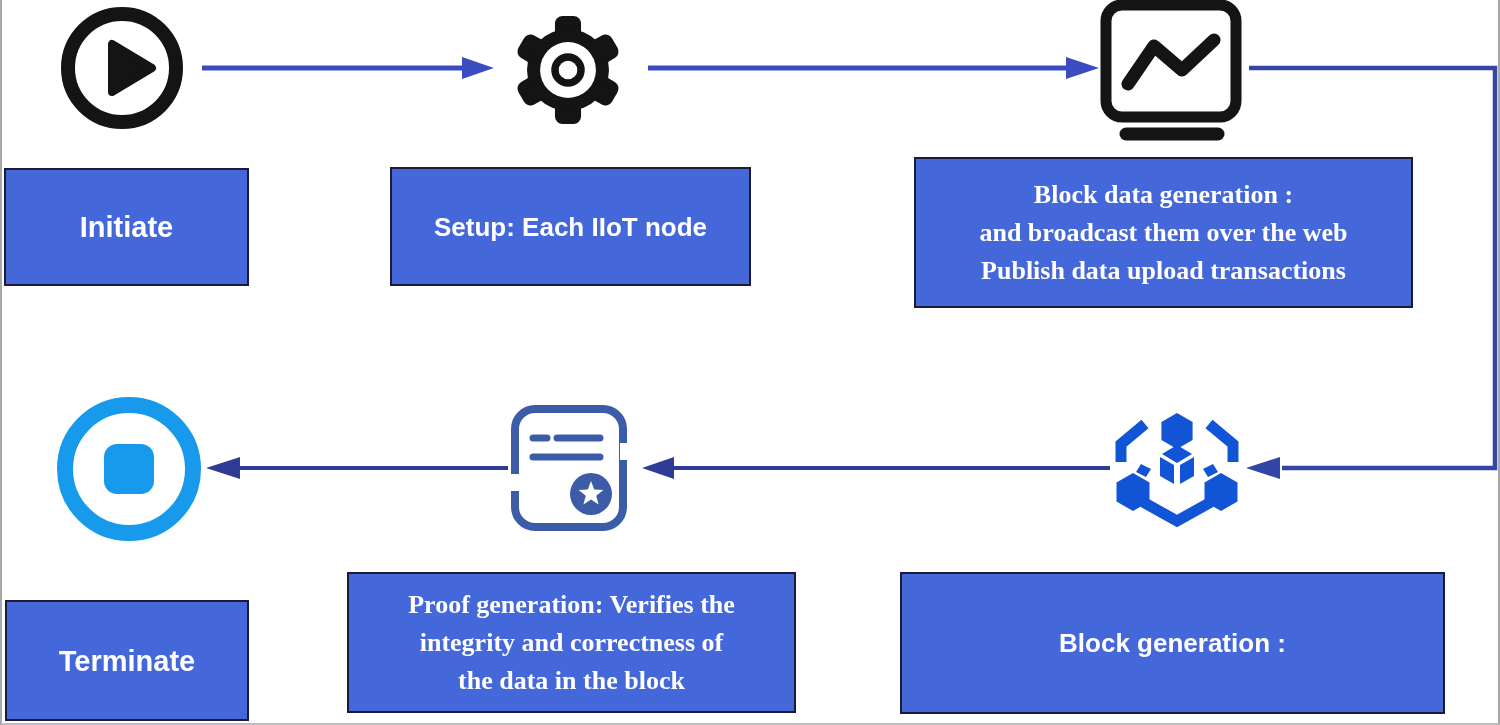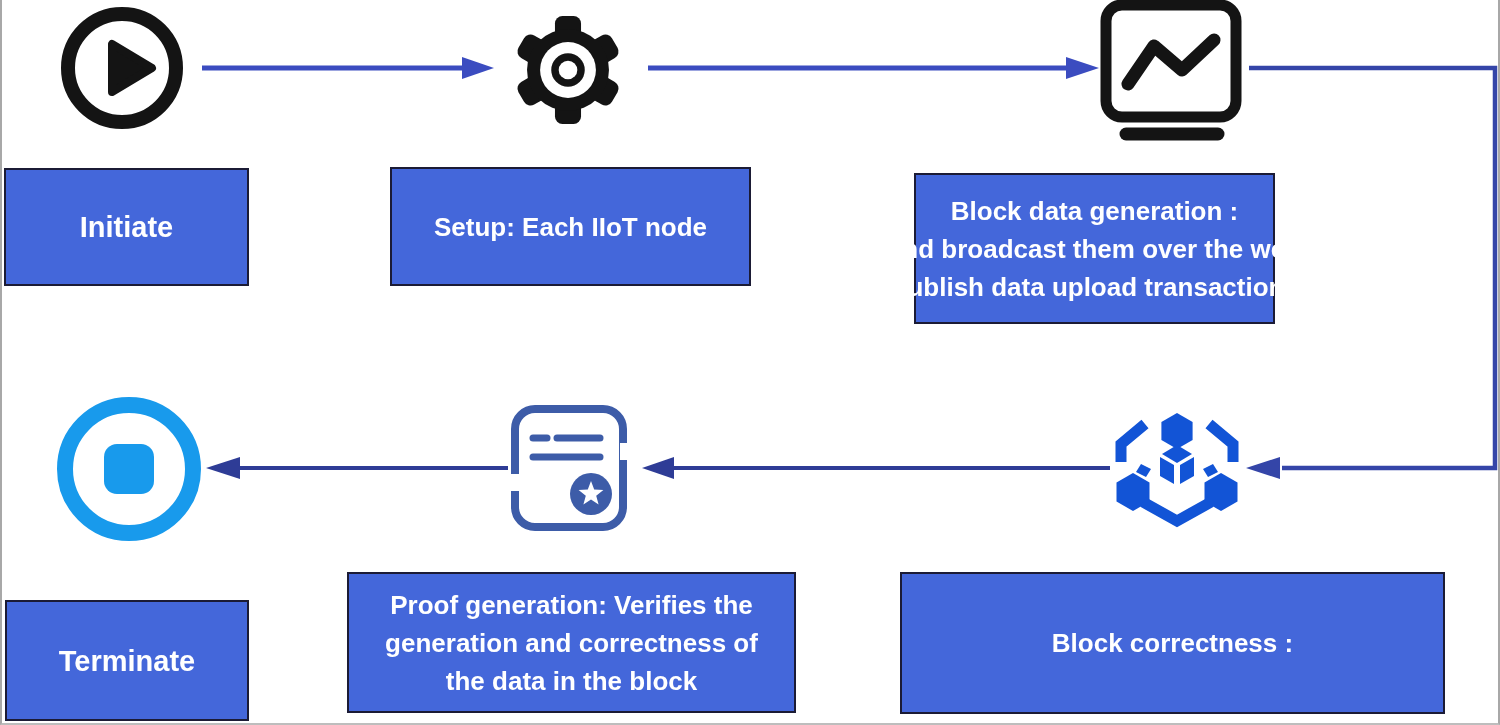--- a/index.html
+++ b/index.html
@@ -13,23 +13,23 @@
   .icon{position:absolute;}
   .icon svg{display:block; width:100%; height:100%;}
   .box{
     position:absolute; background:var(--box-fill,#4467DA); border:2px solid var(--box-border,#1B1B35);
     color:var(--text,#FFFFFF); display:flex; flex-direction:column; align-items:center; justify-content:center;
     text-align:left; font-weight:600; font-size:26px; line-height:38px; box-sizing:border-box;
   }
   .box .ln{display:block; white-space:nowrap;}
   #box-initiate {left:2px;   top:168px; width:245px; height:118px; font-size:29px;}
   #box-setup    {left:388px; top:167px; width:361px; height:119px; line-height:34px;}
-  #box-blockdata{left:912px; top:173px; width:361px; height:151px;}
+  #box-blockdata{left:912px; top:157px; width:499px; height:151px;font-family:Liberation Serif, serif;}
   #box-terminate{left:3px;   top:600px; width:244px; height:121px; font-size:29px;}
-  #box-proof    {left:345px; top:572px; width:449px; height:141px;}
+  #box-proof    {left:345px; top:572px; width:449px; height:141px;font-family:Liberation Serif, serif;}
   #box-blockgen {left:898px; top:572px; width:545px; height:142px;}
 
   #icon-play      {left:58px;   top:6px;   width:124px; height:124px;}
   #icon-gear      {left:512px;  top:16px;  width:108px; height:108px;}
   #icon-monitor   {left:1096px; top:0;     width:146px; height:145px;}
   #icon-blockchain{left:1112px; top:408px; width:126px; height:122px;}
   #icon-document  {left:508px;  top:404px; width:120px; height:130px;}
   #icon-stop      {left:52px;   top:394px; width:150px; height:150px;}
 
   .st-black{stroke:var(--icon-black,#141414);}
@@ -167,21 +167,21 @@
     <span class="ln">and broadcast them over the web</span>
     <span class="ln">Publish data upload transactions</span>
   </div>
 
   <div class="box" id="box-terminate">
     <span class="ln">Terminate</span>
   </div>
 
   <div class="box" id="box-proof">
     <span class="ln">Proof generation: Verifies the</span>
-    <span class="ln">generation and correctness of</span>
+    <span class="ln">integrity and correctness of</span>
     <span class="ln">the data in the block</span>
   </div>
 
   <div class="box" id="box-blockgen">
-    <span class="ln">Block correctness :</span>
+    <span class="ln">Block generation :</span>
   </div>
 
 </div>
 
 </body></html>

